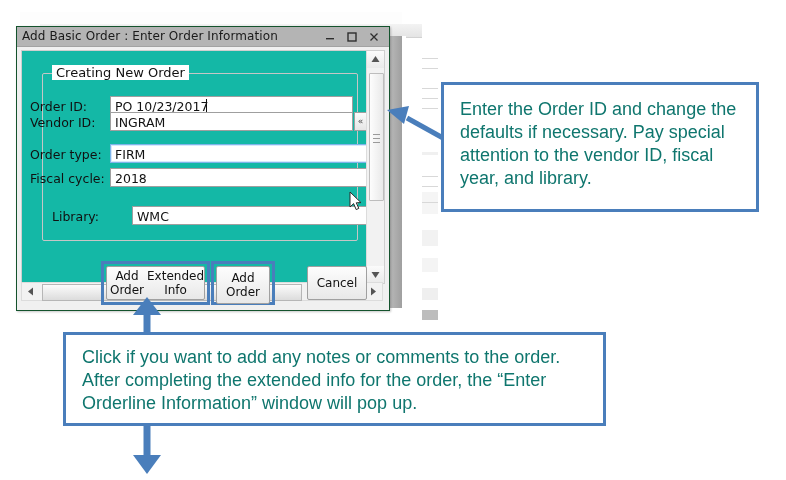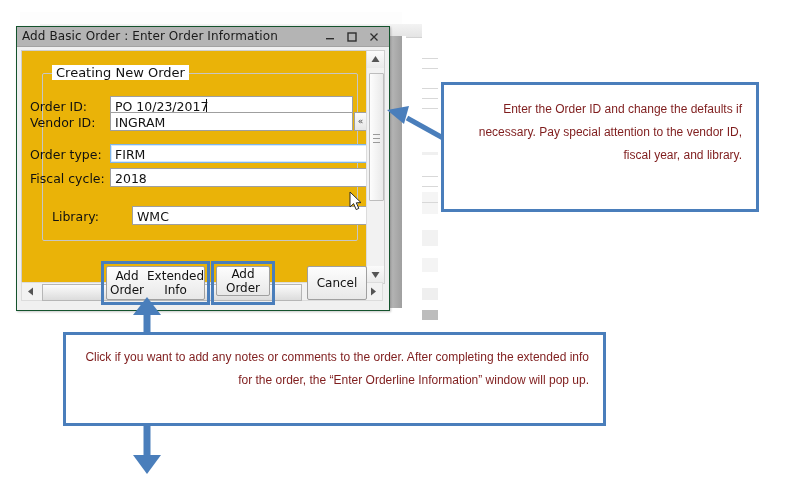--- a/index.html
+++ b/index.html
@@ -29,21 +29,21 @@
      border-bottom:1px solid #a2a2a2;}
   #title-text{position:absolute;left:5px;top:2px;font-size:12px;color:#1a1a1a;
      white-space:nowrap;letter-spacing:.1px;}
   .wbtn{position:absolute;top:1px;width:18px;height:16px;cursor:default;}
   #btn-min{right:50px;}
   #btn-max{right:28px;}
   #btn-close{right:6px;}
   .wbtn svg{display:block;margin:4px auto 0;}
 
   #client{position:absolute;left:4px;top:23px;width:362px;height:232px;
-     background:#eab308;border:1px solid #cfcfcf;overflow:hidden;}
+     background:#14b8a6;border:1px solid #cfcfcf;overflow:hidden;}
 
   
   #group{position:absolute;left:20px;top:14px;width:316px;height:176px;}
   #group-border{position:absolute;left:0;top:8px;width:314px;height:166px;
      border:1px solid #c6c6c6;border-radius:2px;}
   #group-label{position:absolute;left:10px;top:0;background:#ffffff;padding:0 4px;
      font-size:13px;color:#111;white-space:nowrap;}
 
   
   .row{position:absolute;left:8px;height:22px;}
@@ -84,22 +84,22 @@
   .hl{position:absolute;left:-5px;top:-5px;right:-5px;bottom:-5px;
      border:3px solid #4a7ebb;box-sizing:border-box;}
   .btn{position:absolute;left:0;top:0;box-sizing:border-box;
      background:linear-gradient(#fdfdfd,#e8e8e8);border:1px solid #a0a0a0;border-radius:2px;
      font-size:12px;color:#111;display:flex;align-items:center;justify-content:center;
      text-align:center;line-height:14px;cursor:default;}
 
   
   .callout{position:absolute;background:#ffffff;border:3px solid #4a7ebb;
      box-sizing:border-box;}
-  .callout p{margin:0;font-size:12px;line-height:23px;color:#7f1d1d;
-     font-family:"Liberation Sans","DejaVu Sans",sans-serif;text-align:right;}
+  .callout p{margin:0;font-size:18px;line-height:23px;color:#0f766e;
+     font-family:"Liberation Sans","DejaVu Sans",sans-serif;}
   #callout-1{left:441px;top:82px;width:318px;height:130px;padding:13px 14px 0 16px;}
   #callout-2{left:63px;top:332px;width:543px;height:94px;padding:11px 14px 0 16px;}
   .arrow{position:absolute;}
 </style>
 </head>
 <body>
 
 <div id="bg-app">
   <div id="bg-toolbar">
     <div class="tb-ico" style="left:4px;width:9px;background:#3d3d3d;"></div>
@@ -245,21 +245,21 @@
   <div class="btnwrap" style="left:89px;width:99px;height:34px;">
     <div class="hl"></div>
     <div class="btn" style="width:99px;height:34px;flex-direction:row;">
       <span>Add Order</span>
       <span>Extended Info</span>
     </div>
   </div>
 
   <div class="btnwrap" style="left:199px;width:54px;height:34px;">
     <div class="hl"></div>
-    <div class="btn" style="width:54px;height:30px;flex-direction:column;">
+    <div class="btn" style="width:54px;height:38px;flex-direction:column;">
       <span>Add</span>
       <span>Order</span>
     </div>
   </div>
 
   <div class="btnwrap" style="left:262px;width:60px;height:30px;margin-left:28px;">
     <div class="btn" style="width:60px;height:34px;">
       <span>Cancel</span>
     </div>
   </div>

